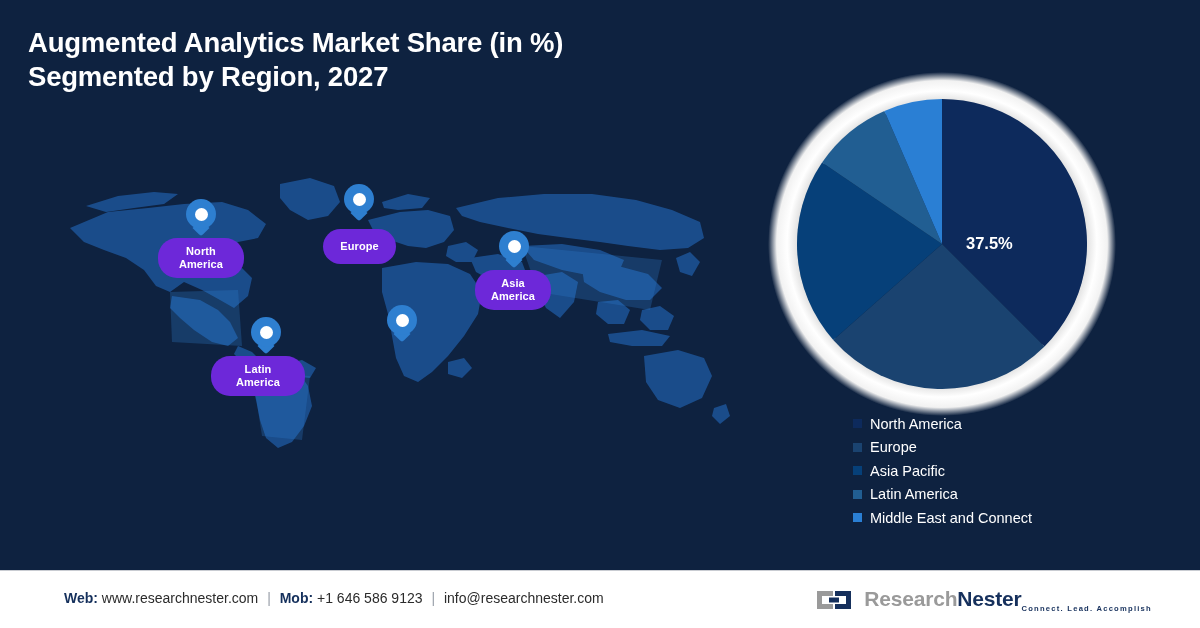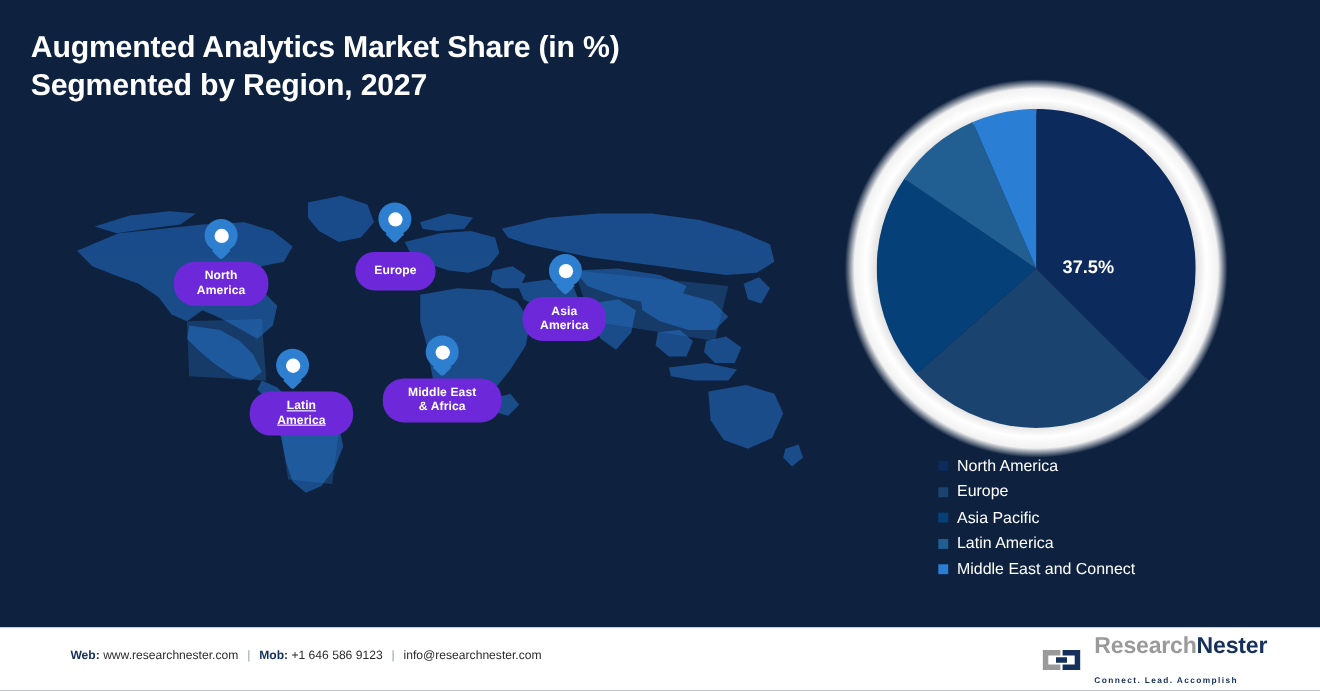--- a/index.html
+++ b/index.html
@@ -153,41 +153,41 @@
     bottom: 0;
     width: 1200px;
     height: 58px;
     background: #ffffff;
     border-top: 1px solid #c9ccd2;
   }
   #footer-text {
     position: absolute;
     left: 64px;
     top: 19px;
-    font-size: 11px;
+    font-size: 14px;
     color: #2b2b2b;
     white-space: nowrap;
   }
   #footer-text b { color: #15305c; }
   #footer-text .sep {
     color: #9aa0aa;
     padding: 0 5px;
     font-weight: normal;
   }
 
   #logo {
     position: absolute;
     right: 48px;
     top: 11px;
     height: 36px;
     display: flex;
     align-items: center;
   }
   #logo-mark { width: 42px; height: 30px; margin-right: 9px; }
-  #logo-text { display: flex; flex-direction: column; }
+  #logo-text { display: flex; }
   #logo-title {
     font-size: 21px;
     font-weight: bold;
     line-height: 21px;
     letter-spacing: -0.2px;
   }
   #logo-title .w1 { color: #9a9a9a; }
   #logo-title .w2 { color: #16305c; }
   #logo-tag {
     font-size: 7.6px;
@@ -287,31 +287,29 @@
     </div>
     <div class="region-pill" style="left:423px; top:120px; width:76px;">Asia
 America</div>
 
     <div class="pin" style="left:199px; top:167px;">
       <div class="pin-tail"></div>
       <div class="pin-head">
         <div class="pin-dot"></div>
       </div>
     </div>
-    <div class="region-pill" style="left:175px; top:206px; width:94px;text-decoration:underline;">Latin
+    <div class="region-pill" style="left:159px; top:206px; width:94px;">Latin
 America</div>
 
     <div class="pin" style="left:335px; top:155px;">
       <div class="pin-tail"></div>
       <div class="pin-head">
         <div class="pin-dot"></div>
       </div>
     </div>
-    <div class="region-pill" style="left:296px; top:194px; width:108px;">Middle East
-&amp; Africa</div>
   </div>
 
   <div id="pie-wrap">
     <div id="pie-ring"></div>
     <svg id="pie-svg" viewBox="0 0 200 200">
       <g id="pie-slices">
           <path d="M 100 100 L 100.000 0.000 A 100 100 0 0 1 170.711 170.711 Z" fill="#0d2a5c"></path>
           <path d="M 100 100 L 170.711 170.711 A 100 100 0 0 1 24.989 166.131 Z" fill="#1a4370"></path>
           <path d="M 100 100 L 24.989 166.131 A 100 100 0 0 1 17.292 43.792 Z" fill="#064079"></path>
           <path d="M 100 100 L 17.292 43.792 A 100 100 0 0 1 60.285 8.225 Z" fill="#215e92"></path>

